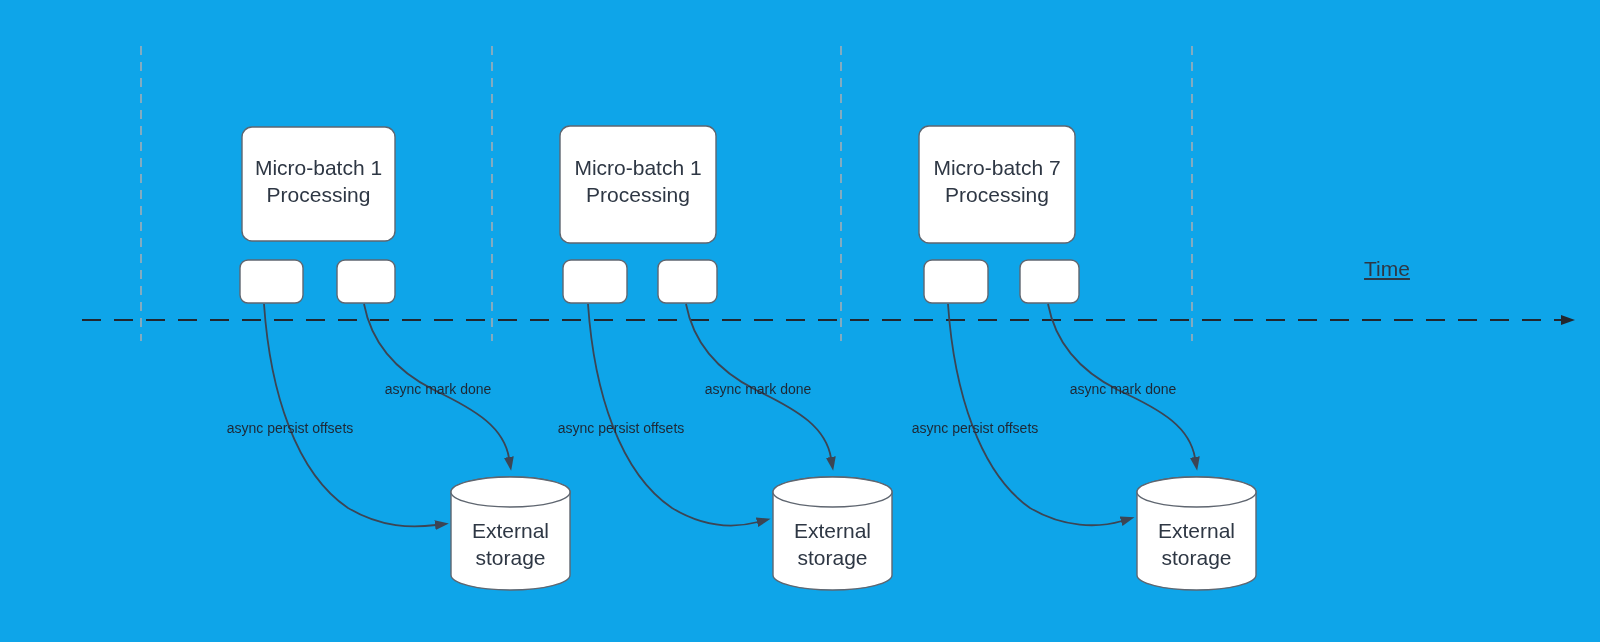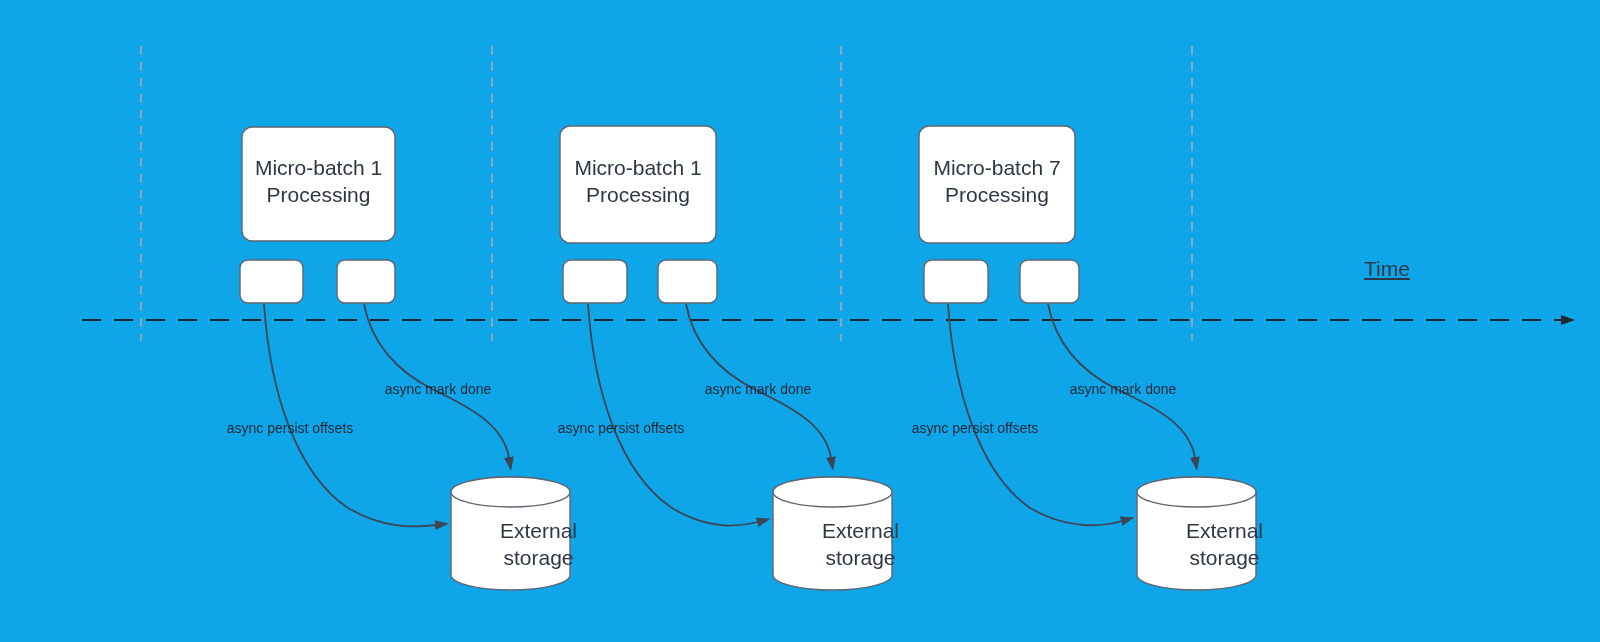--- a/index.html
+++ b/index.html
@@ -7,21 +7,21 @@
     position:relative;
     width:1600px;
     height:642px;
     background:#0ea5e9;
     font-family:"Liberation Sans", sans-serif;
     overflow:hidden;
   }
   .canvas svg { position:absolute; left:0; top:0; }
   .label { position:absolute; text-align:center; white-space:nowrap; }
   .process-label  { font-size:21px; line-height:27px; }
-  .storage-label  { font-size:21px; line-height:27px;padding-left:28px; }
+  .storage-label  { font-size:21px; line-height:27px; }
   .async-label    { font-size:14px; line-height:20px; font-weight:normal; }
   .time-label     { font-size:21px; line-height:21px; }
 </style>
 </head>
 <body>
 
 <div class="canvas">
 
   <svg width="1600" height="642" viewBox="0 0 1600 642">
     <defs>

